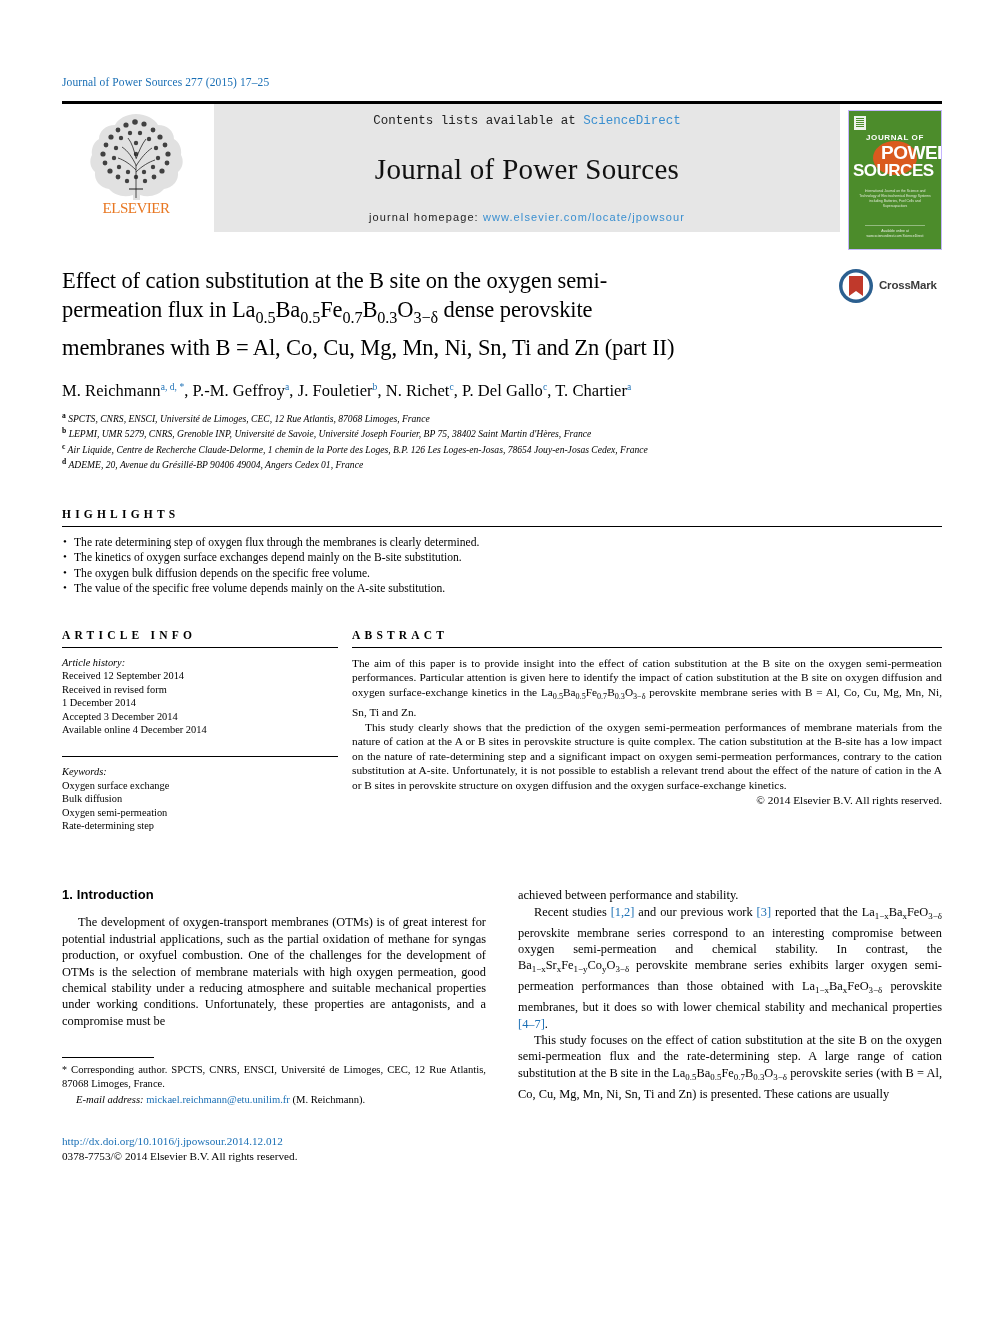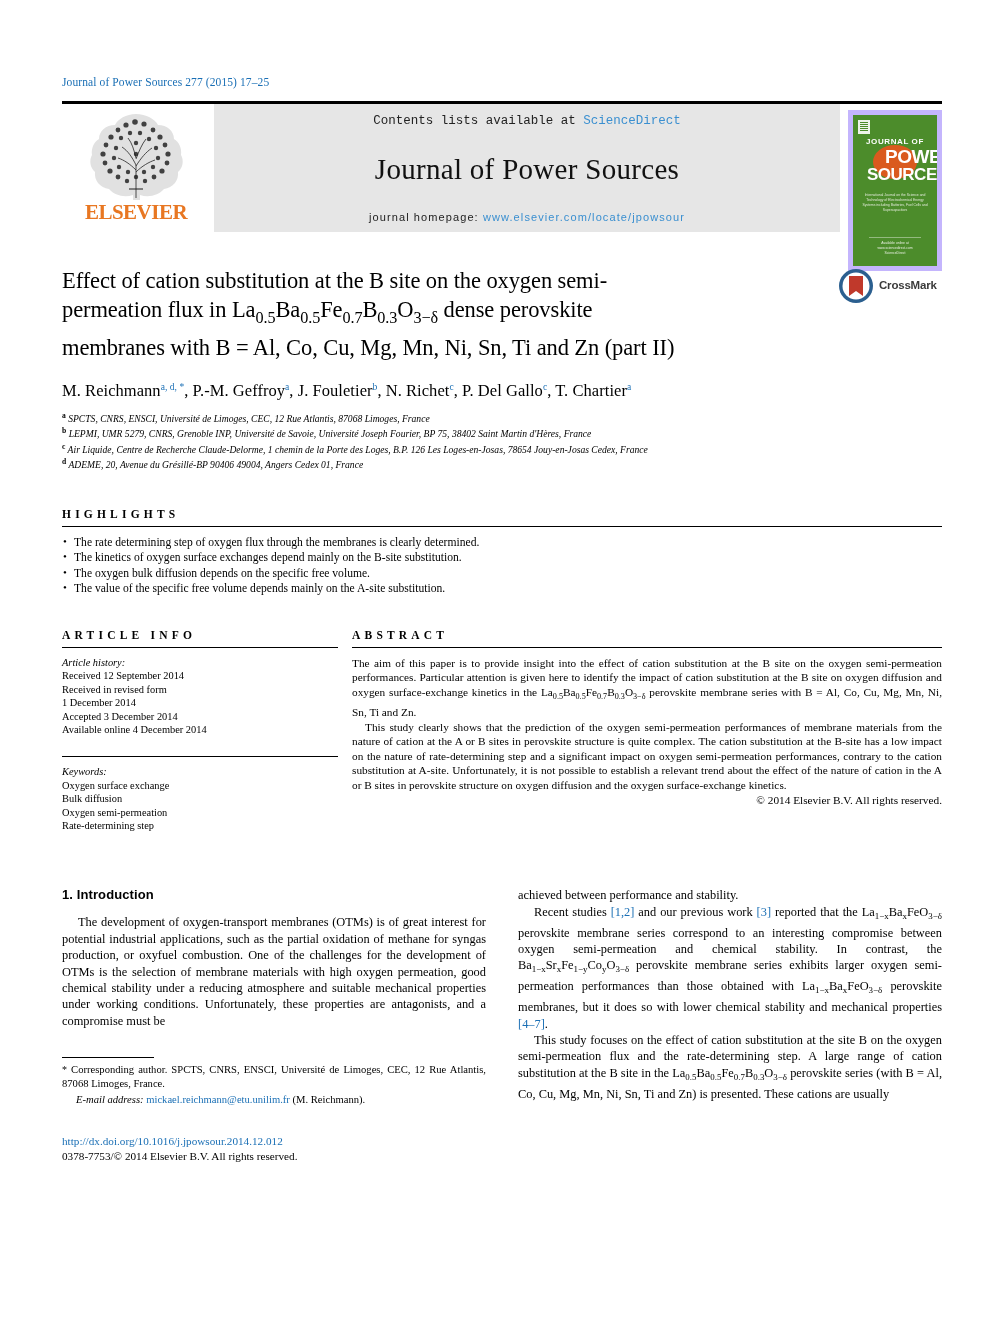--- a/index.html
+++ b/index.html
@@ -49,22 +49,22 @@
   .elsevier-logo {
     width: 148px;
     flex: 0 0 148px;
     position: relative;
     padding-top: 6px;
     box-sizing: border-box;
   }
   .tree-svg { display:block; margin: 0 auto;}
   .elsevier-word {
     font-family: "Liberation Serif", serif;
-    font-size: 21px;
-    font-weight: bold;
+    font-size: 15px;
+    font-weight: normal;
     letter-spacing: -0.5px;
     color: #E87722;
     text-align: center;
     margin-top: -2px;
   }
   .journal-band {
     flex: 1 1 auto;
     background: #e6e6e6;
     margin-left: 4px;
     margin-right: 8px;
@@ -90,41 +90,41 @@
   .homepage-line {
     font-family: "Liberation Sans", sans-serif;
     font-size: 11px;
     letter-spacing: 1.1px;
     color: #222;
   }
   .homepage-line .url { color: #3a8fd0; }
   .cover-thumb {
     flex: 0 0 94px;
     width: 94px;
-    height: 161px;
+    height: 140px;
     margin-top: 6px;
-    border: 5px solid #c4b5fd;
+    border: 1px solid #c4b5fd;
     background: #4c8c2b;
     position: relative;
     overflow: hidden;
     box-sizing: border-box;
   }
   .cover-inner { position:absolute; inset:0; }
   .cov-journalof {
     position:absolute; left:0; right:0; top:22px;
     text-align:center; color:#fff; font-family:"Liberation Sans",sans-serif;
     font-size:8px; font-weight:bold; letter-spacing:0.6px;
   }
   .cov-power {
     position:absolute; left:0; right:0; top:33px;
     text-align:center; color:#fff; font-family:"Liberation Sans",sans-serif;
     font-size:19px; font-weight:bold; letter-spacing:-0.5px; line-height:17px;padding-left:32px;
   }
   .cov-sources {
-    position:absolute; left:14px; right:0; top:51px;
+    position:absolute; left:4px; right:0; top:51px;
     color:#fff; font-family:"Liberation Sans",sans-serif;
     font-size:17px; font-weight:bold; letter-spacing:-0.5px; line-height:17px;
   }
   .cov-sun {
     position:absolute; left:50%; top:30px; transform:translateX(-50%);
     width:44px; height:34px; border-radius:50%;
     background:#e2571e; opacity:.95;
   }
   .cov-sub {
     position:absolute; left:8px; right:8px; top:78px;

